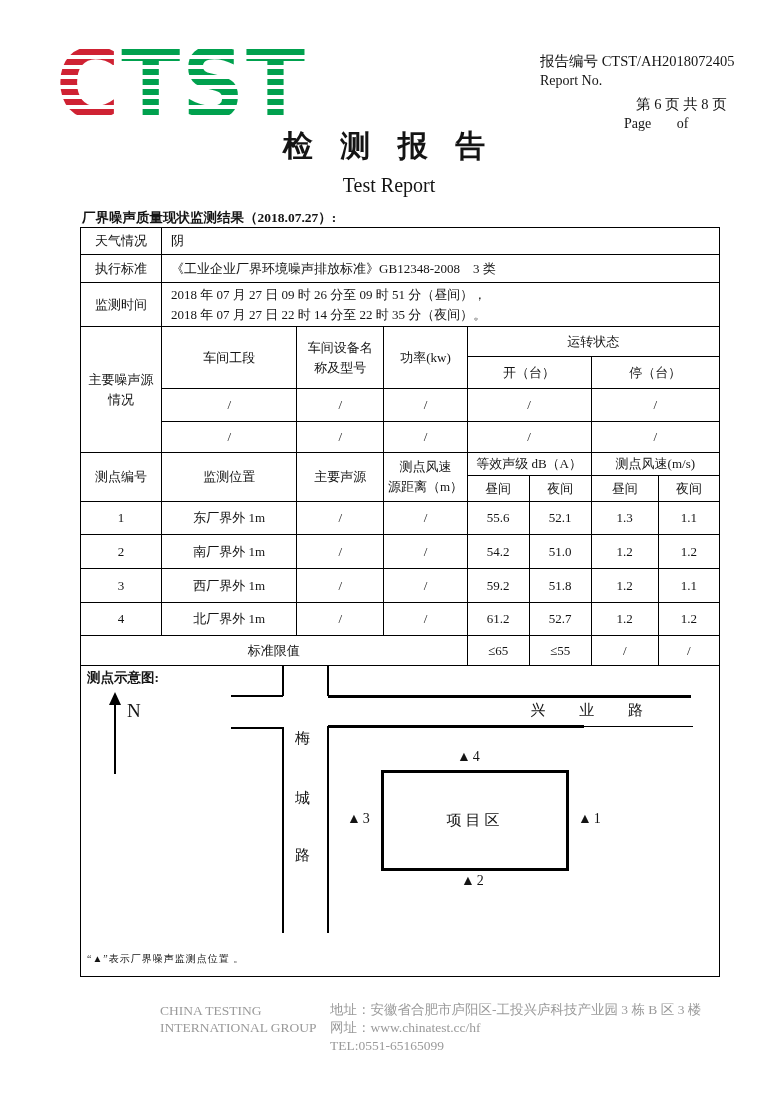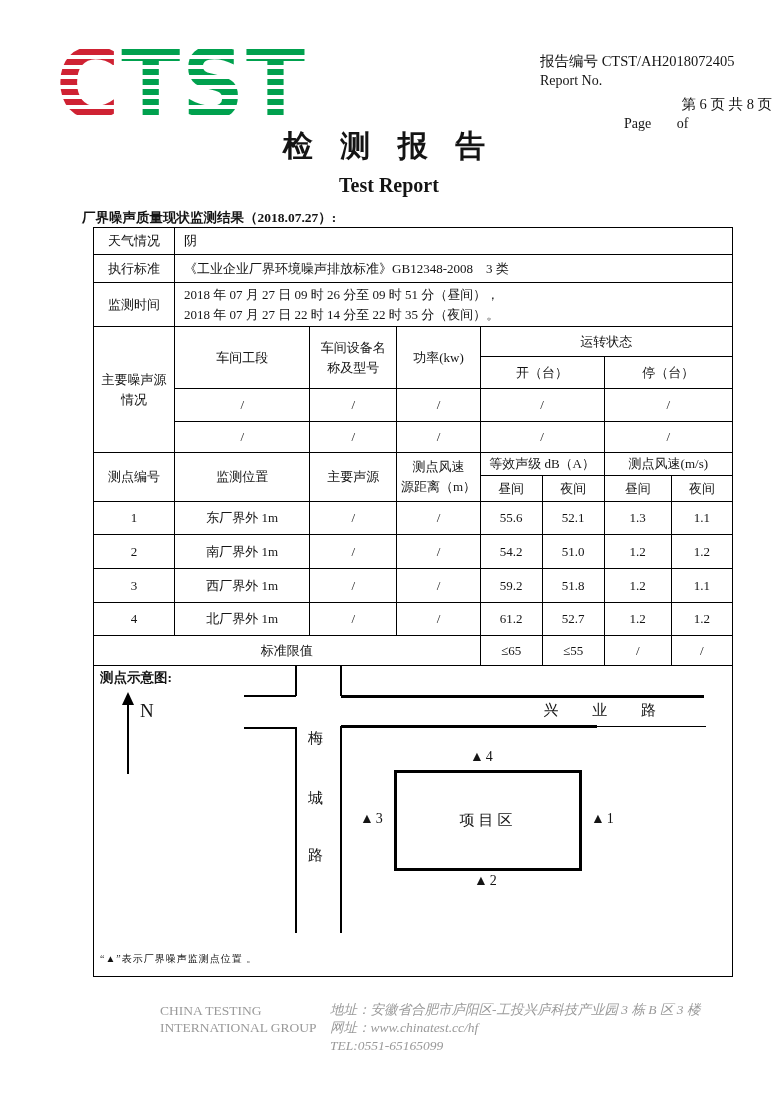--- a/index.html
+++ b/index.html
@@ -12,33 +12,33 @@
         letter-spacing:2px;white-space:nowrap;}
   .logo span{color:transparent;
         -webkit-background-clip:text;background-clip:text;
         background-image:repeating-linear-gradient(to bottom,var(--c) 0 6px,transparent 6px 10px);}
   .logo .red{--c:#cf2233;}
   .logo .green{--c:#00a14e;}
 
   
   .hdr-right{position:absolute;left:540px;top:52px;width:232px;font-size:14.5px;line-height:19px;}
   .hdr-right .en{font-size:14px;}
-  .hdr-right .pg{margin-left:96px;margin-top:5px;text-align:right;}
+  .hdr-right .pg{margin-left:96px;margin-top:5px;}
   .hdr-right .pg-en{margin-left:84px;word-spacing:22px;}
 
   
   .title-cn{position:absolute;left:0;top:126px;width:100%;text-align:center;
             font-size:30px;font-weight:bold;letter-spacing:10px;}
   .title-en{position:absolute;left:0;top:174px;width:100%;text-align:center;
-            font-size:20px;font-weight:bold;}
+            font-size:20px;font-weight:normal;}
   .section-heading{position:absolute;left:82px;top:209px;font-size:13.5px;font-weight:bold;}
 
   
   .tbl-wrap{position:absolute;left:80px;top:227px;}
-  table{border-collapse:collapse;table-layout:fixed;width:640px;margin-left:13px;}
+  table{border-collapse:collapse;table-layout:fixed;width:640px;}
   td{border:1px solid #000;text-align:center;vertical-align:middle;
      font-size:13px;padding:0 2px;overflow:hidden;}
   td.lft{text-align:left;padding-left:9px;}
   .ln{line-height:20px;}
 
   
   .diagram-cell{position:relative;height:310px;padding:0;text-align:left;vertical-align:top;}
   .diag-title{position:absolute;left:6px;top:3px;font-size:13.5px;font-weight:bold;}
   .north-shaft{position:absolute;left:33px;top:38px;width:2px;height:70px;background:#000;}
   .north-head{position:absolute;left:28px;top:26px;width:0;height:0;
@@ -51,21 +51,21 @@
   .road-h-label{position:absolute;left:300px;top:35px;width:262px;text-align:right;
                 font-size:15px;word-spacing:30px;}
   .site-rect{position:absolute;left:300px;top:104px;width:182px;height:95px;
              border:3px solid #000;display:flex;align-items:center;justify-content:center;
              font-size:15px;letter-spacing:4px;}
   .pt{position:absolute;font-size:14px;letter-spacing:2px;}
   .diag-footnote{position:absolute;left:6px;bottom:10px;font-size:10px;letter-spacing:1px;}
 
   
   .footer-org{position:absolute;left:160px;top:1002px;font-size:13.5px;line-height:17px;color:#9a9a9a;}
-  .footer-right{position:absolute;left:330px;top:1001px;width:402px;font-size:13.5px;line-height:18px;color:#9a9a9a;font-style:italic;}
+  .footer-right{position:absolute;left:330px;top:1001px;width:402px;font-size:13.5px;line-height:18px;color:#9a9a9a;}
   .footer-line2{display:flex;justify-content:space-between;flex-direction:column;}
 </style>
 </head>
 <body>
 
 <div class="page">
 
   <div class="logo">
     <span class="red">C</span><span class="green">T</span><span class="green">S</span><span class="green">T</span>
   </div>

